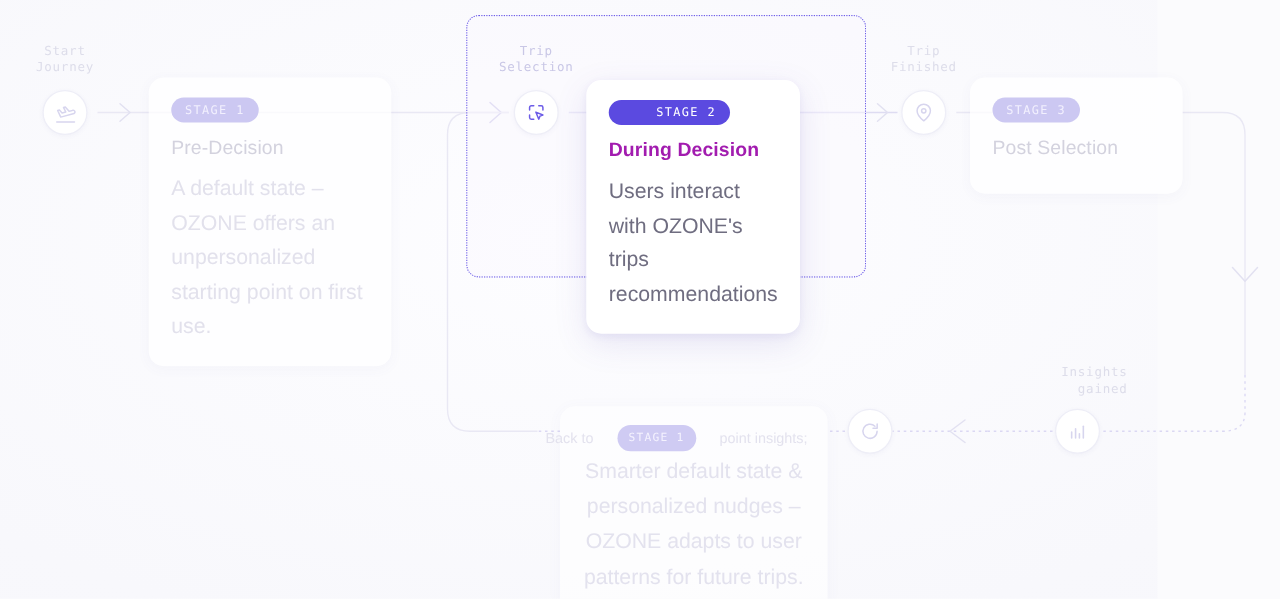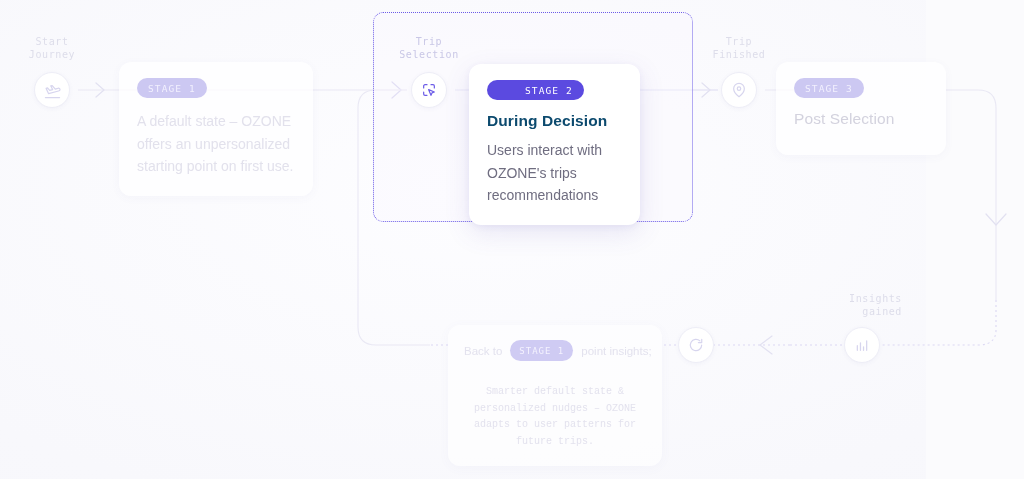--- a/index.html
+++ b/index.html
@@ -52,43 +52,43 @@
   .badge {
     display:inline-block; border-radius:999px;
     font-family:"DejaVu Sans Mono", monospace;
     font-size:9.5px; letter-spacing:1.1px;
     padding:5px 11px 4px; margin-bottom:12px;
   }
   .badge.dim { background:#ccc8f2; color:#f2f0fe; }
   .badge.on  { background:#5b4ae0; color:#ffffff;padding-left:38px; }
   .c-title { font-size:15.5px; font-weight:700; margin-bottom:9px; letter-spacing:.1px; }
   .c-title.dim  { color:#d3d2de; font-weight:400; }
-  .c-title.on   { color:#0c4a6e; }
-  .c-body { font-size:14px; line-height:1.62; }
+  .c-title.on   { color:#a21caf; }
+  .c-body { font-size:17px; line-height:1.62; }
   .c-body.dim { color:#e2e1ec; }
   .c-body.on  { color:#6f6d80; }
 
   
   .fb-card {
     position:absolute; left:448px; top:325px; width:214px;
     border-radius:12px; background:rgba(255,255,255,.6);
     box-shadow:0 2px 12px rgba(100,90,170,.04);
     padding:15px 16px 16px; text-align:center;
   }
   .fb-line1 {
     font-size:11.5px; color:#e3e2ee; line-height:1.6;
-    display:flex; align-items:center; justify-content:space-between; gap:8px;
-    white-space:nowrap; margin-bottom:23px;
+    display:flex; align-items:center; justify-content:flex-end; gap:19px;
+    white-space:nowrap; margin-bottom:2px;
   }
   .fb-badge {
     background:#cfcbf3; color:#f4f2fe; border-radius:999px;
     font-family:"DejaVu Sans Mono", monospace;
     font-size:9px; letter-spacing:1px; padding:4px 9px 3px;
   }
-  .fb-rest { font-size:10px; line-height:1.65; color:#e3e2ee;font-family:Liberation Mono, monospace; }
+  .fb-rest { font-size:17px; line-height:1.65; color:#e3e2ee; }
 
   
   .focus-region {
     position:absolute; left:373px; top:12px; width:320px; height:210px;
     border:1.6px dotted #6c5ce7; border-radius:10px;
     background:rgba(250,249,255,.45);
   }
 </style>
 </head>
 <body>
@@ -182,20 +182,21 @@
 Journey</div>
   <div class="cap active" style="left:387px; top:36px; width:84px;">Trip
 Selection</div>
   <div class="cap" style="left:699px; top:36px; width:80px;">Trip
 Finished</div>
   <div class="cap" style="left:822px; top:293px; width:80px;text-align:right;">Insights
 gained</div>
 
   <div class="card dim" style="left:119px; top:62px; width:194px;">
     <div class="badge dim">STAGE 1</div>
+    <div class="c-title dim">Pre-Decision</div>
     <div class="c-body dim">A default state – OZONE offers an unpersonalized starting point on first use.</div>
   </div>
 
   <div class="card focus" style="left:469px; top:64px; width:171px;">
     <div class="badge on">STAGE 2</div>
     <div class="c-title on">During Decision</div>
     <div class="c-body on">Users interact with OZONE's trips recommendations</div>
   </div>
 
   <div class="card dim" style="left:776px; top:62px; width:170px;">

